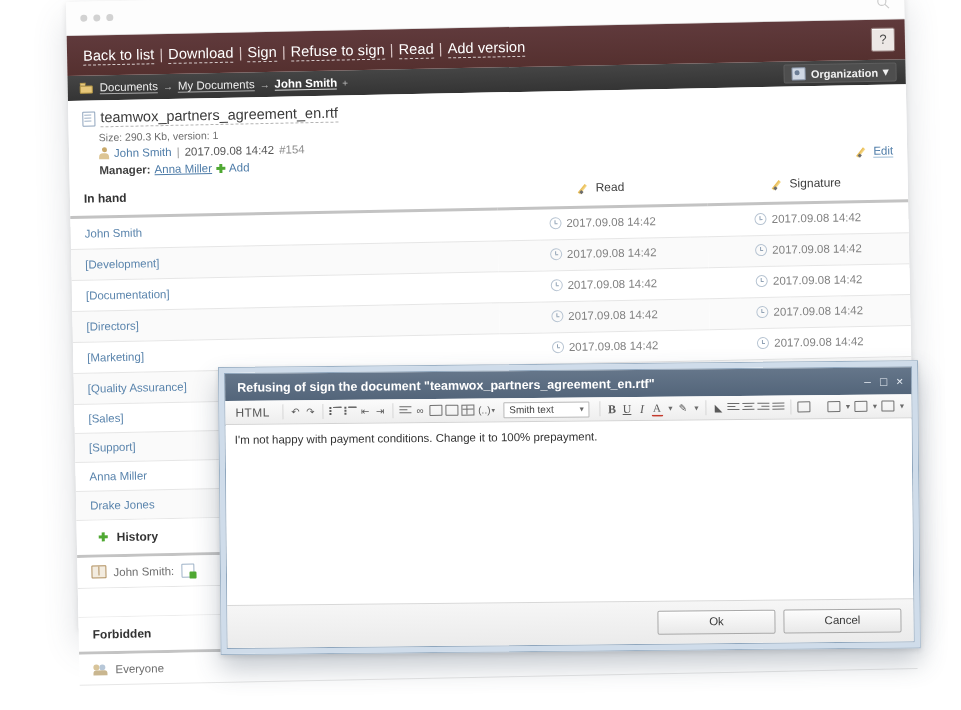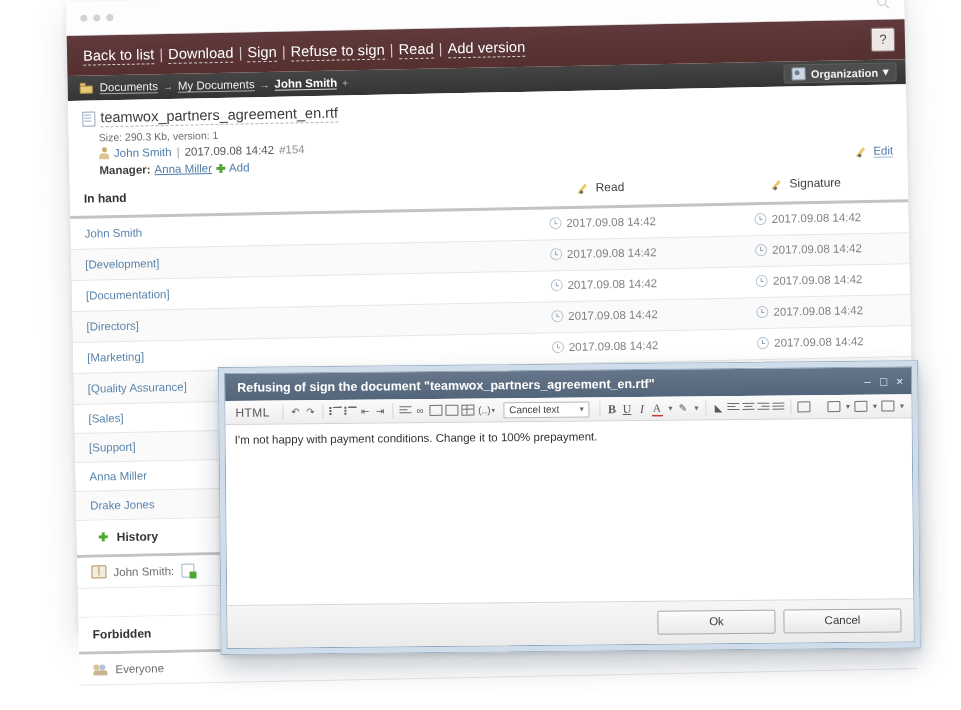--- a/index.html
+++ b/index.html
@@ -503,21 +503,21 @@
             <span class="ico-box"></span>
           </span>
         <span class="tb-btn">
             <span class="ico-tbl"></span>
           </span>
         <span class="tb-btn" style="width:24px">
             <span>(..)</span>
             <span class="tb-caret">▾</span>
           </span>
         <span class="tb-select">
-          <span>Cancel text</span>
+          <span>Smith text</span>
           <span class="cv">▼</span>
         </span>
         <span class="tb-div"></span>
         <span class="tb-btn tb-bold">B</span>
         <span class="tb-btn tb-und">U</span>
         <span class="tb-btn tb-ital">I</span>
         <span class="tb-btn tb-A">A</span>
         <span class="tb-caret">▼</span>
         <span class="tb-btn">✎</span>
         <span class="tb-caret">▼</span>

